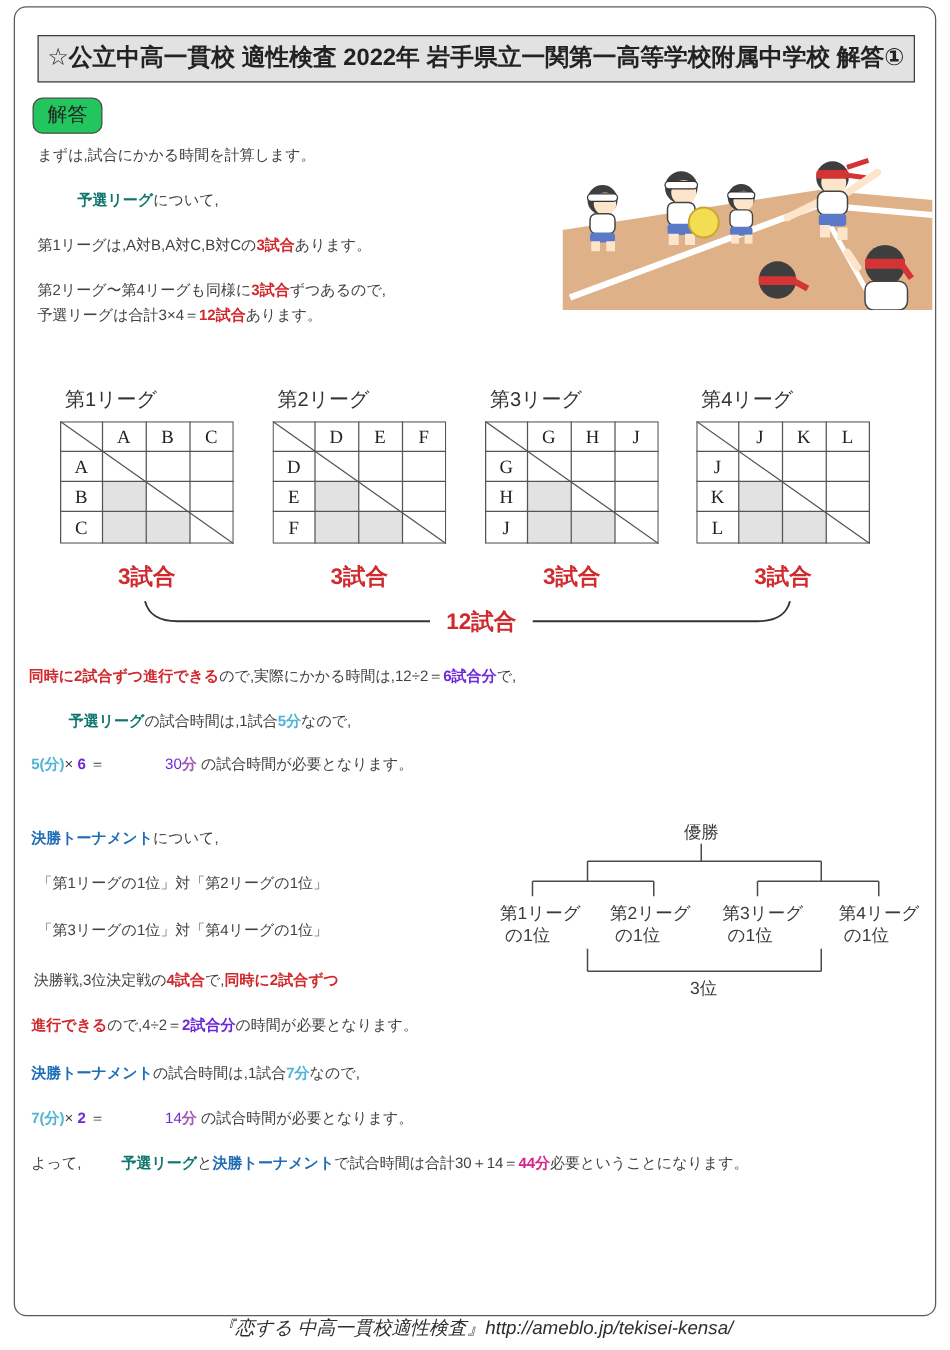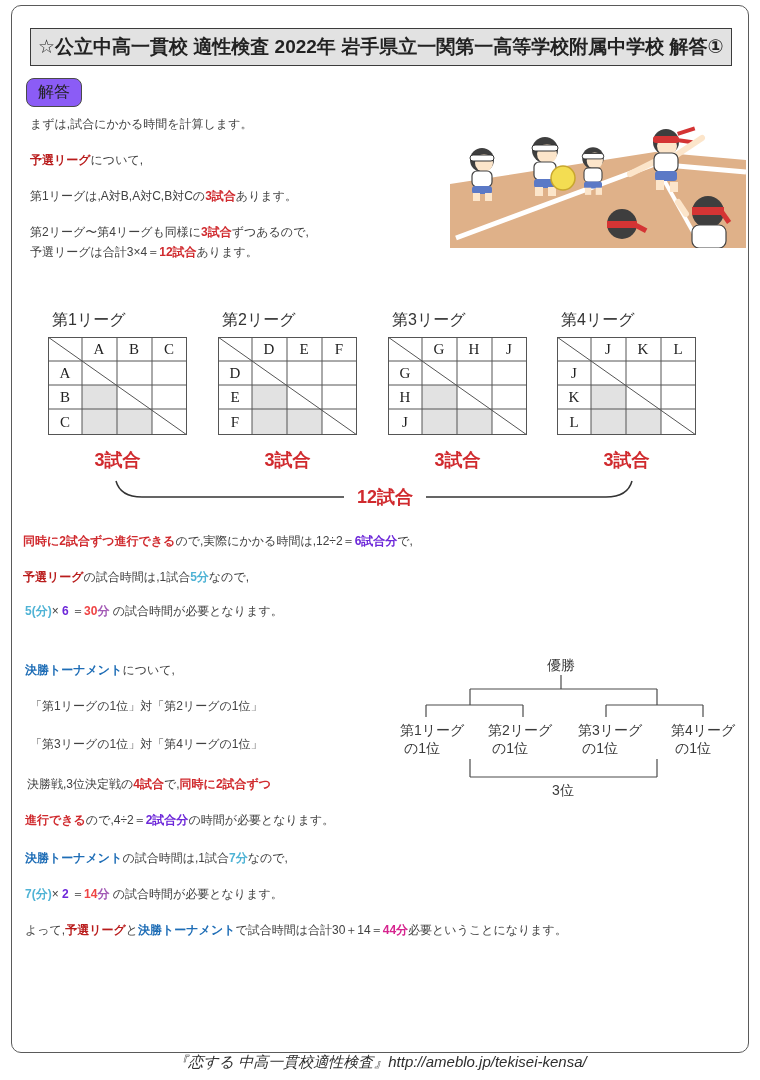--- a/index.html
+++ b/index.html
@@ -5,29 +5,29 @@
   html,body{margin:0;padding:0;background:#fff;}
   #page{position:relative;width:760px;height:1080px;background:#fff;overflow:hidden;
         font-family:"Liberation Sans","DejaVu Sans",sans-serif;color:#414141;}
   
   .frame{position:absolute;left:11px;top:5px;width:736px;height:1046px;
          border:1.6px solid #5a5a5a;border-radius:10px;background:#fff;}
   .titlebar{position:absolute;left:30px;top:28px;width:702px;height:38px;
             background:#e2e2e2;border:1.3px solid #3c3c3c;box-sizing:border-box;
             font-size:19px;font-weight:600;color:#222;line-height:35px;
             padding-left:7px;white-space:nowrap;overflow:hidden;}
-  .badge{position:absolute;left:26px;top:78px;background:#8b5cf6;border:1.4px solid #4a4a4a;
+  .badge{position:absolute;left:26px;top:78px;background:#22c55e;border:1.4px solid #4a4a4a;
          border-radius:8px;font-size:16px;color:#222;padding:3px 11px;}
   .txtline{position:absolute;font-size:12px;white-space:nowrap;color:#414141;}
   .c-red{color:#d02a2e;font-weight:bold;}
-  .c-green{color:#b91c1c;font-weight:600;}
+  .c-green{color:#0f766e;font-weight:600;margin-left:32px;}
   .c-blue{color:#1e6db6;font-weight:600;}
   .c-orange{color:#6d28d9;font-weight:bold;}
   .c-cyan{color:#4fb3d5;font-weight:600;}
-  .c-nblue{color:#ef4444;font-weight:bold;}
+  .c-nblue{color:#6d28d9;font-weight:normal;margin-left:48px;}
   .c-purple{color:#a259b5;font-weight:bold;}
   .c-magenta{color:#d6238e;font-weight:bold;}
   
   .league{position:absolute;top:310px;width:139px;}
   .league-title{font-size:16px;color:#333;padding-left:4px;margin-bottom:6px;white-space:nowrap;}
   .league-count{margin-top:9px;text-align:center;font-size:18px;font-weight:bold;color:#d02a2e;}
   .grid line,.grid rect{stroke:#555;stroke-width:1;}
   .grid rect{fill:none;}
   .cell-gray{fill:#e2e2e2;}
   .letters text{font-family:"Liberation Serif","DejaVu Serif",serif;font-size:15px;fill:#222;text-anchor:middle;}

